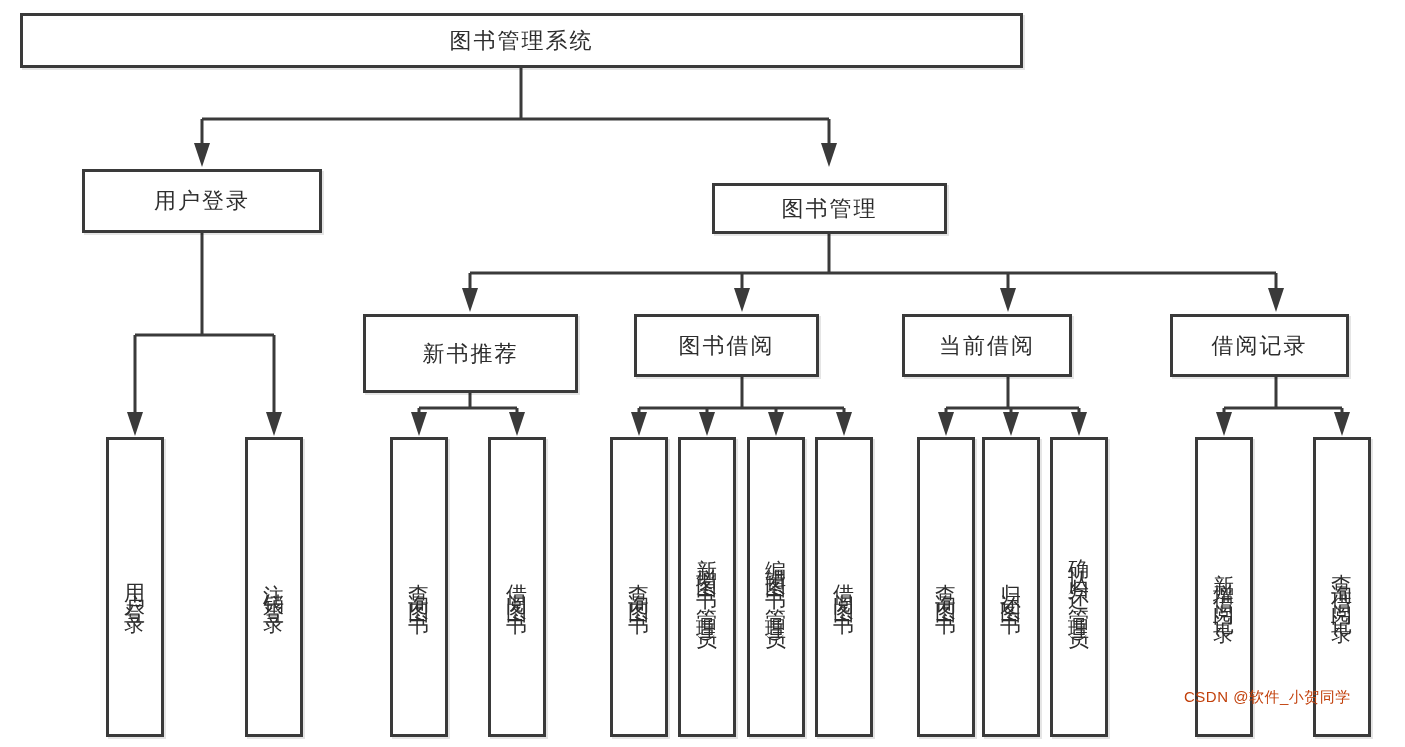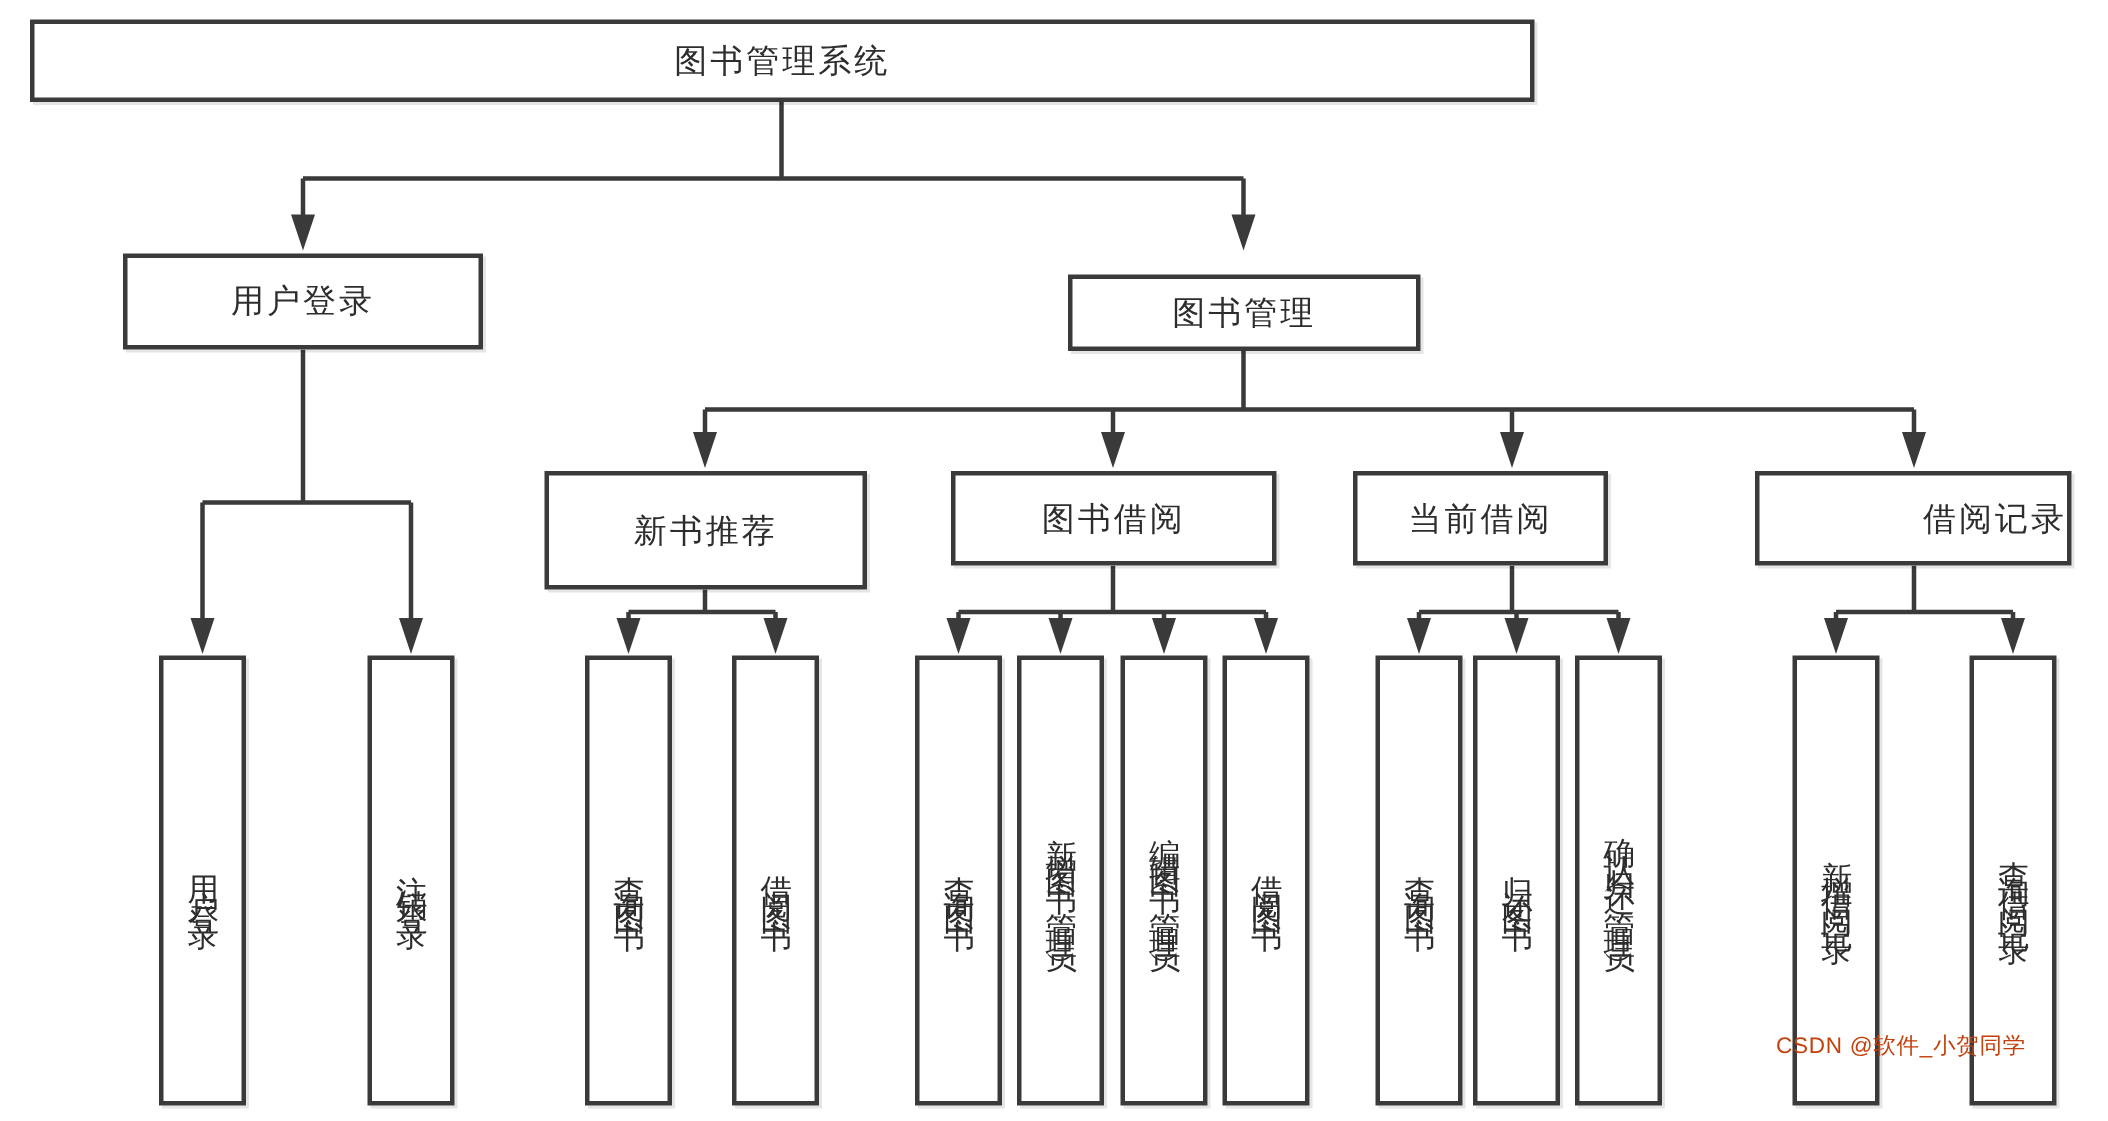--- a/index.html
+++ b/index.html
@@ -104,27 +104,27 @@
   <div class="box h" style="left:82px; top:169px; width:240px; height:64px;">
     <span>用户登录</span>
   </div>
   <div class="box h" style="left:712px; top:183px; width:235px; height:51px;">
     <span>图书管理</span>
   </div>
 
   <div class="box h" style="left:363px; top:314px; width:215px; height:79px;">
     <span>新书推荐</span>
   </div>
-  <div class="box h" style="left:634px; top:314px; width:217px; height:63px;">
+  <div class="box h" style="left:634px; top:314px; width:185px; height:63px;">
     <span>图书借阅</span>
   </div>
   <div class="box h" style="left:902px; top:314px; width:170px; height:63px;">
     <span>当前借阅</span>
   </div>
-  <div class="box h" style="left:1170px; top:314px; width:211px; height:63px;justify-content:flex-end;">
+  <div class="box h" style="left:1170px; top:314px; width:179px; height:63px;">
     <span>借阅记录</span>
   </div>
 
   <div class="box v" style="left:106px; top:437px; width:58px; height:300px;">
     <span>用户登录</span>
   </div>
   <div class="box v" style="left:245px; top:437px; width:58px; height:300px;">
     <span>注销登录</span>
   </div>
 

